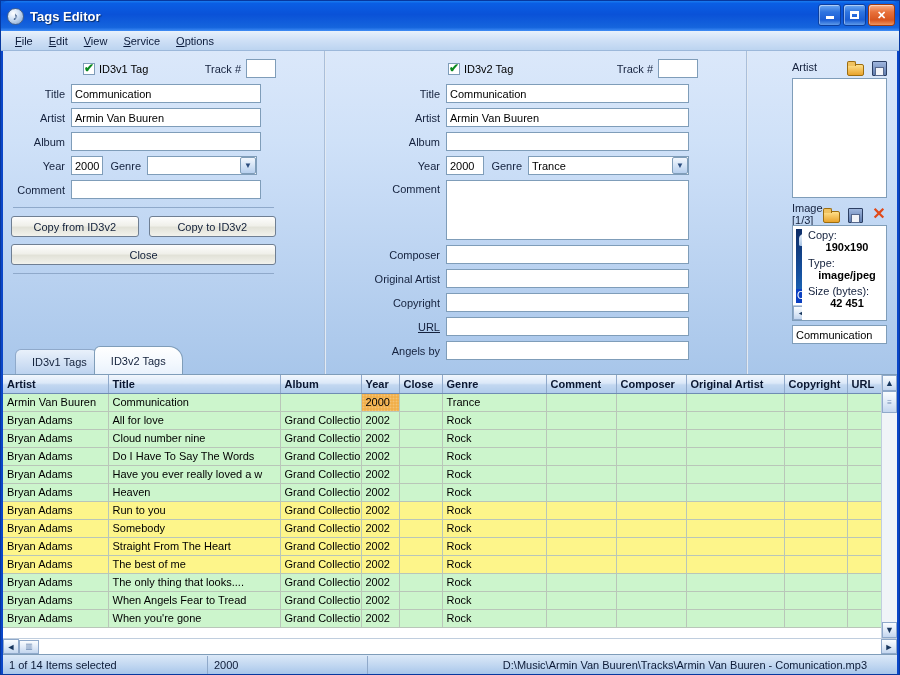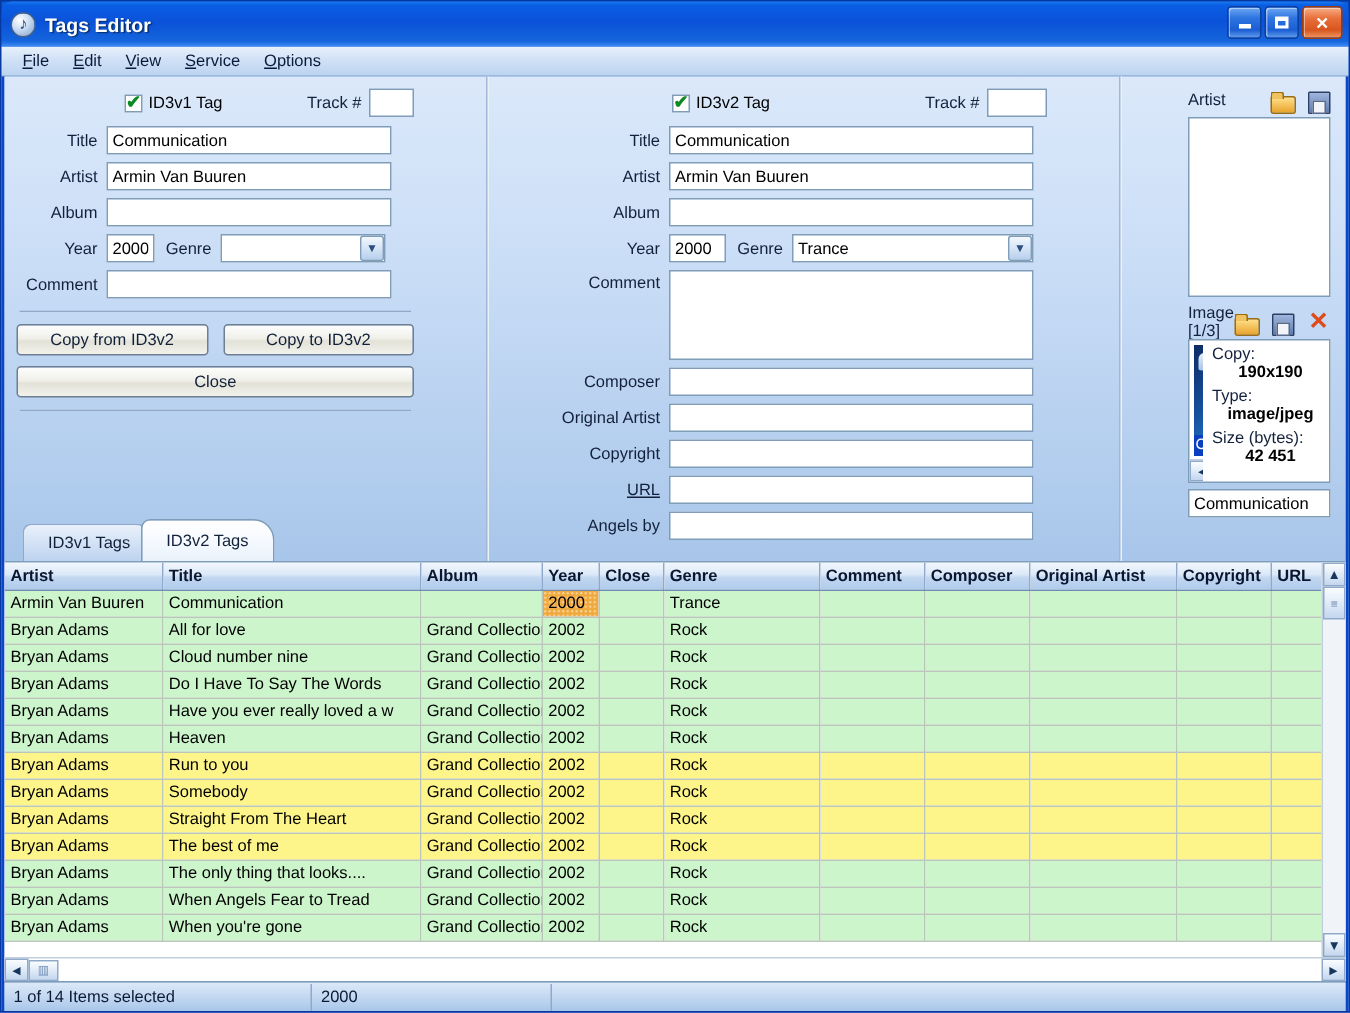--- a/index.html
+++ b/index.html
@@ -706,17 +706,18 @@
         <div class="hs-arrow">◄</div>
         <div class="hs-thumb">▥</div>
         <div style="flex:1 1 auto"></div>
         <div class="hs-arrow">►</div>
       </div>
     </div>
 
     <div id="statusbar">
       <div class="sb-cell" style="width:205px">1 of 14 Items selected</div>
       <div class="sb-cell" style="width:160px">2000</div>
+      <div class="sb-cell" id="sb-path">D:\Music\Armin Van Buuren\Tracks\Armin Van Buuren - Comunication.mp3</div>
       <div id="grip"></div>
     </div>
 
   </div>
 </div>
 
 </body></html>

